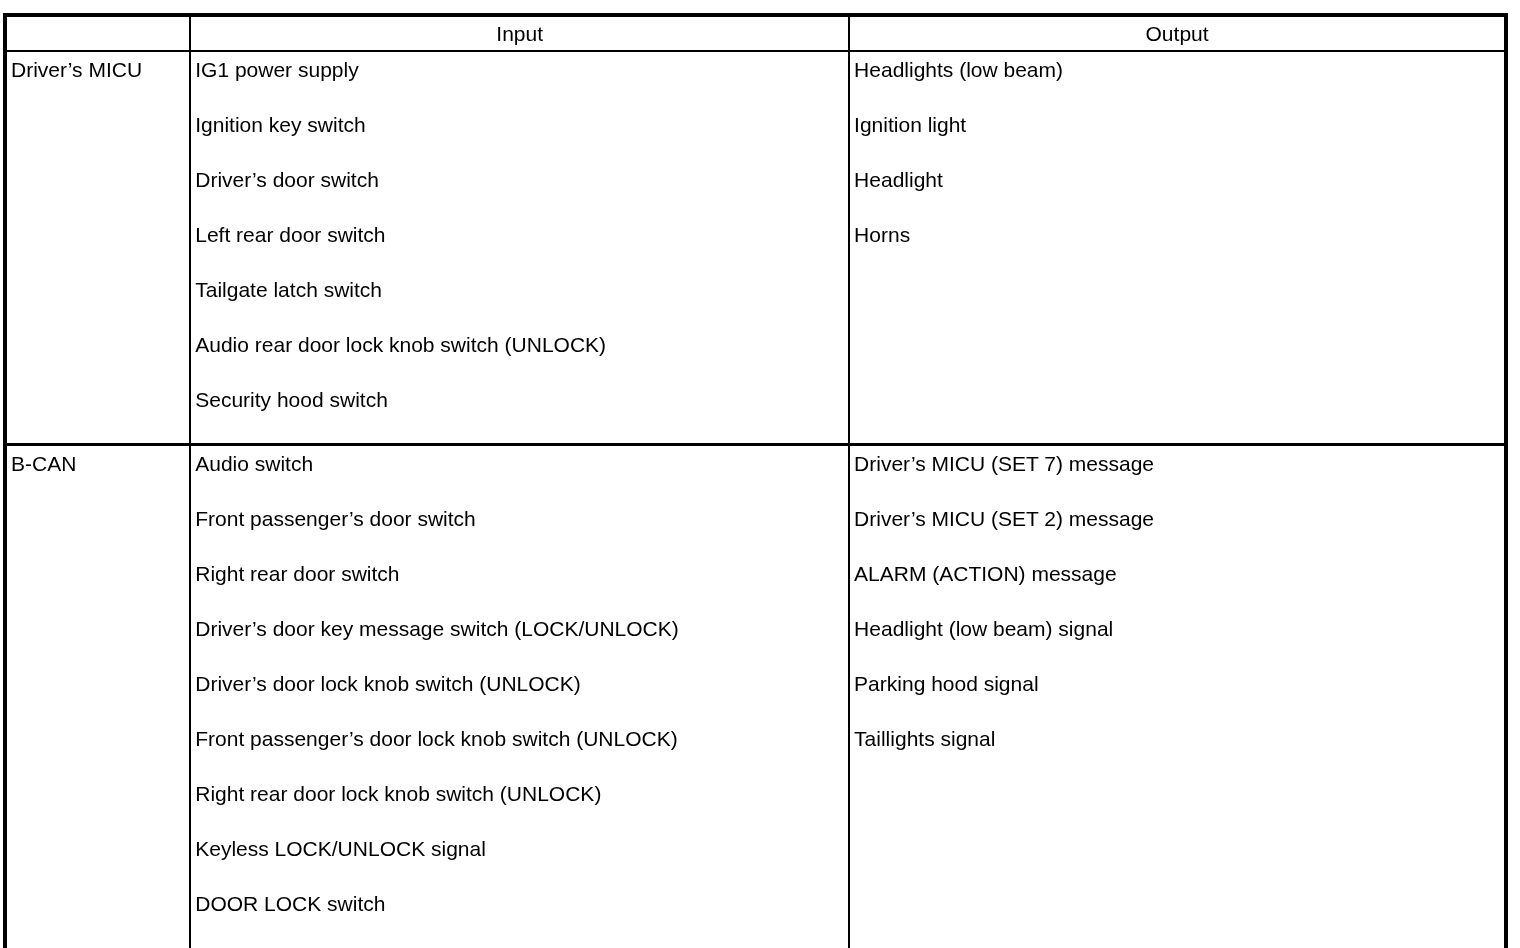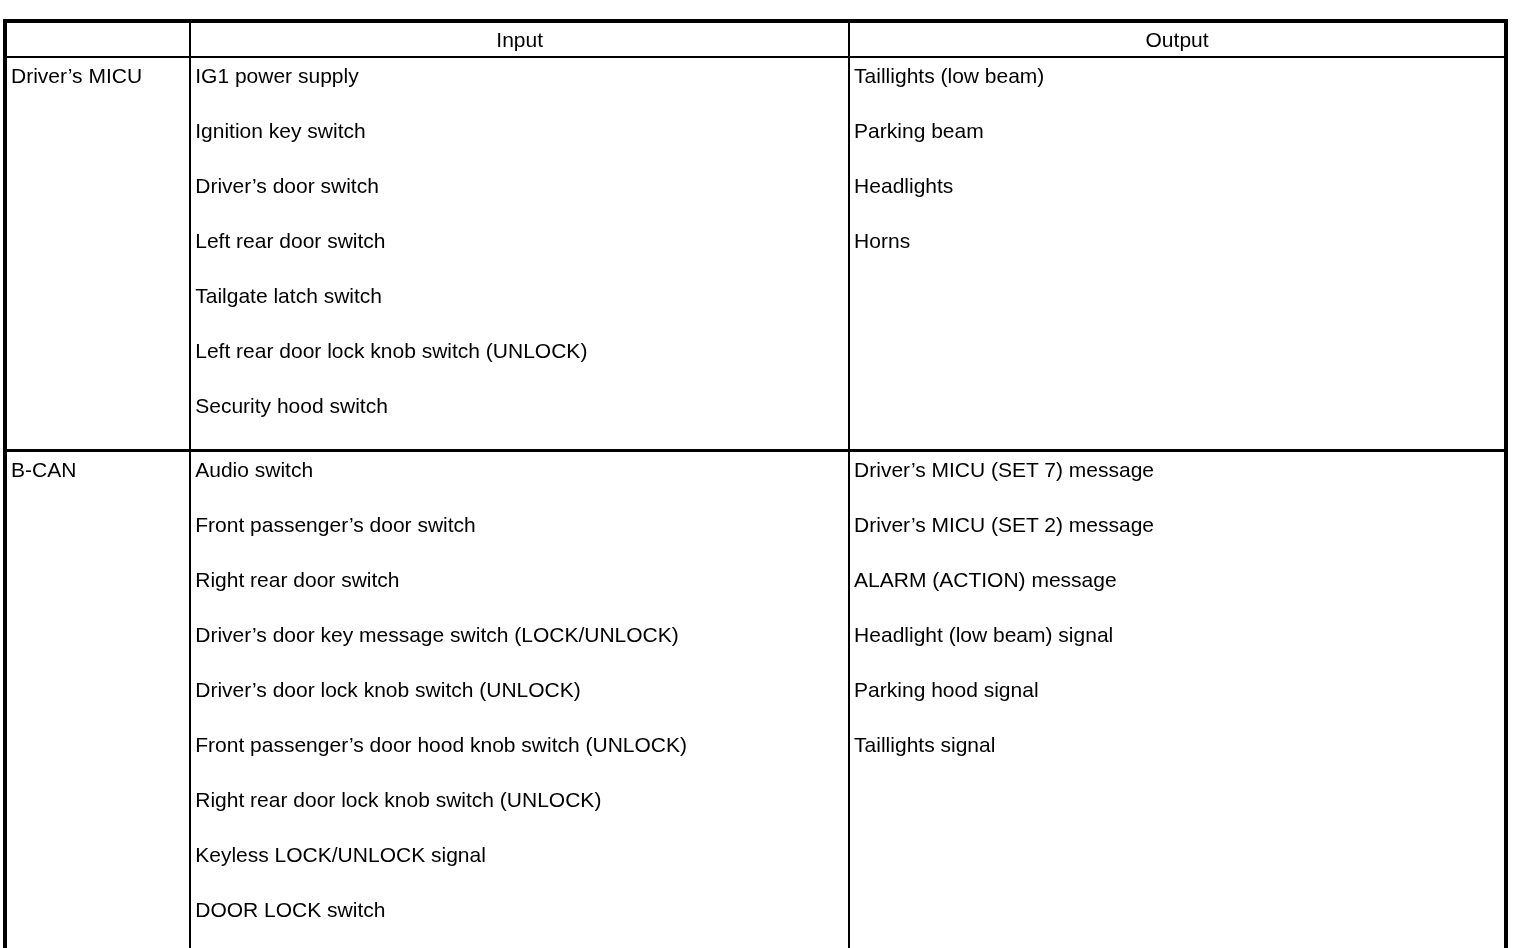--- a/index.html
+++ b/index.html
@@ -8,21 +8,21 @@
     background: #ffffff;
     color: #000000;
     font-family: "Liberation Sans", "DejaVu Sans", sans-serif;
     font-size: 21px;
   }
   .page {
     width: 1204px;
     height: 948px;
     background: #ffffff;
     box-sizing: border-box;
-    padding: 19px 0 0 3px;
+    padding: 13px 0 0 3px;
   }
   table.io-table {
     border-collapse: collapse;
     table-layout: fixed;
     width: 1505px;
     height: 940px;
     border: 4px solid #000000;
   }
   table.io-table th,
   table.io-table td {
@@ -80,41 +80,41 @@
       <tr class="row-drivers-micu">
         <td>
           <div class="source-label">Driver’s MICU</div>
         </td>
         <td>
           <div class="item">IG1 power supply</div>
           <div class="item">Ignition key switch</div>
           <div class="item">Driver’s door switch</div>
           <div class="item">Left rear door switch</div>
           <div class="item">Tailgate latch switch</div>
-          <div class="item">Left rear door lock knob switch (UNLOCK)</div>
+          <div class="item">Audio rear door lock knob switch (UNLOCK)</div>
           <div class="item">Security hood switch</div>
         </td>
         <td>
-          <div class="item">Taillights (low beam)</div>
-          <div class="item">Parking beam</div>
-          <div class="item">Headlights</div>
+          <div class="item">Headlights (low beam)</div>
+          <div class="item">Ignition light</div>
+          <div class="item">Headlight</div>
           <div class="item">Horns</div>
         </td>
       </tr>
       <tr class="row-b-can">
         <td>
           <div class="source-label">B-CAN</div>
         </td>
         <td>
           <div class="item">Audio switch</div>
           <div class="item">Front passenger’s door switch</div>
           <div class="item">Right rear door switch</div>
           <div class="item">Driver’s door key message switch (LOCK/UNLOCK)</div>
           <div class="item">Driver’s door lock knob switch (UNLOCK)</div>
-          <div class="item">Front passenger’s door hood knob switch (UNLOCK)</div>
+          <div class="item">Front passenger’s door lock knob switch (UNLOCK)</div>
           <div class="item">Right rear door lock knob switch (UNLOCK)</div>
           <div class="item">Keyless LOCK/UNLOCK signal</div>
           <div class="item">DOOR LOCK switch</div>
           <div class="item">Keyless tailgate OPEN signal</div>
         </td>
         <td>
           <div class="item">Driver’s MICU (SET 7) message</div>
           <div class="item">Driver’s MICU (SET 2) message</div>
           <div class="item">ALARM (ACTION) message</div>
           <div class="item">Headlight (low beam) signal</div>

